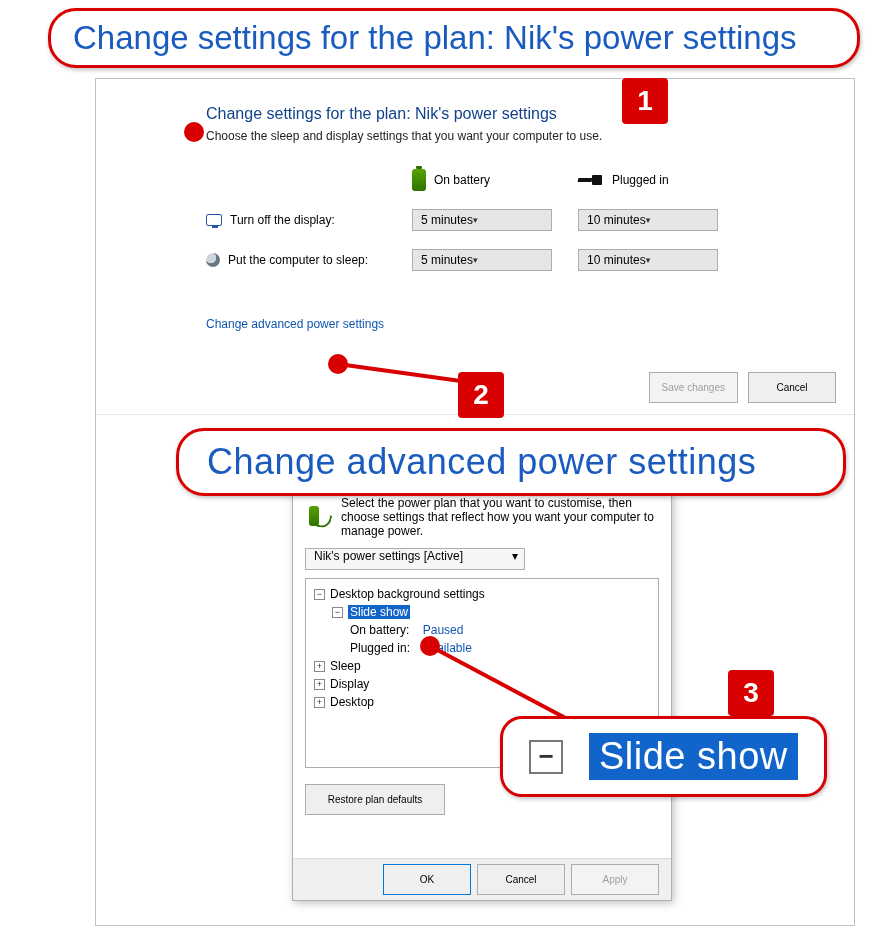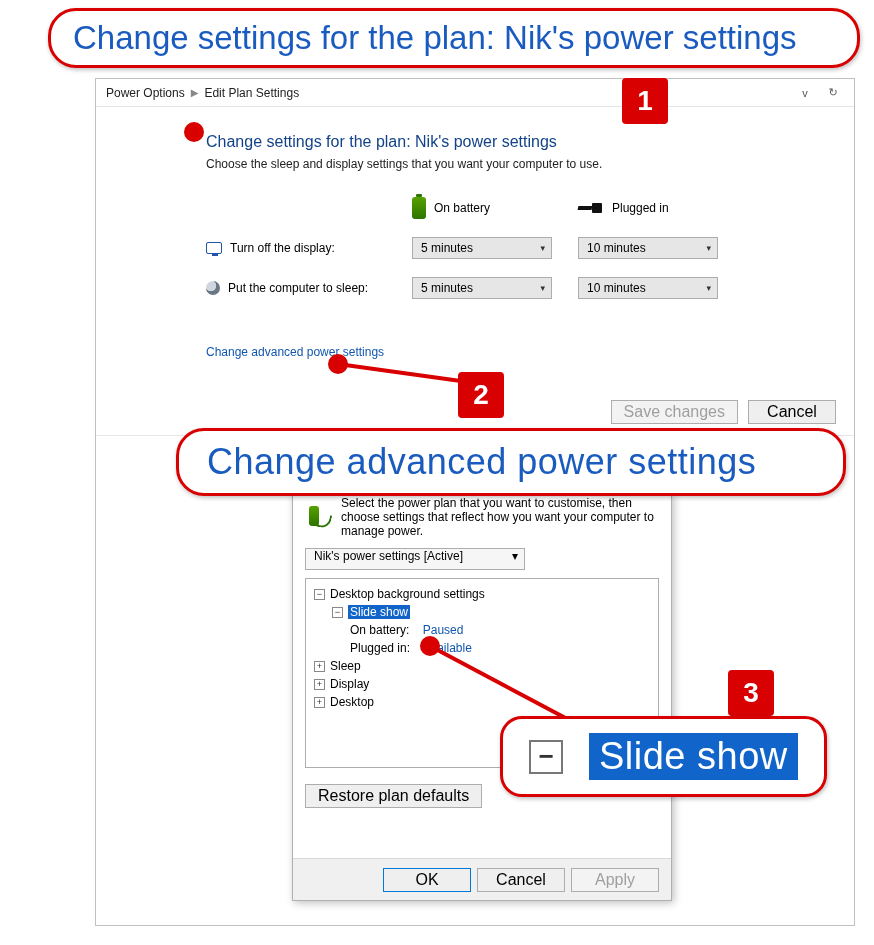--- a/index.html
+++ b/index.html
@@ -90,36 +90,36 @@
     align-items: center;
     font-size: 12px;
     margin-bottom: 12px;
   }
   .colhead { display:flex; align-items:center; gap:8px; justify-content:flex-start; }
   .rowlabel { display:flex; align-items:center; gap:8px; }
   .dd {
     border: 1px solid #adadad;
     background: #e6e6e6;
     height: 22px;
-    display:flex; align-items:center; justify-content:space-between;
+    display:flex; align-items:center; justify-content:flex-start;
     padding: 0 6px 0 8px;
     font-size: 12px;
   }
   .dd .arr { font-size:9px; color:#333; }
   .link { color: #1156b0; font-size: 12px; margin-top: 34px; display:inline-block;}
   .btnrow {
     display:flex; gap: 10px; justify-content:flex-end;
     padding: 0 18px; margin-top: 40px;
     border-bottom: 1px solid transparent;
   }
   .btn {
-    min-width: 88px; height: 24px;
+    min-width: 88px; height: 31px;
     border: 1px solid #adadad;
     background: #efefef;
-    font-size: 16px;
+    font-size: 10px;
     display:flex; align-items:center; justify-content:center;
     padding: 0 12px;
   }
   .btn.disabled { color:#9f9f9f; background:#f3f3f3; }
   .btn.default { border:1px solid #0078d7; }
 
   .divider {
     border-top: 1px solid #e6e6e6;
     margin-top: 10px;
   }
@@ -218,28 +218,20 @@
      content:"";position:absolute;left:4px;top:2px;width:10px;height:20px;background:linear-gradient(#58a100,#2d7400);border-radius:3px;
   }
   .icon-leafbatt::after{
      content:"";position:absolute;right:0;bottom:2px;width:12px;height:12px;border:2px solid #2d7400;border-left:none;border-top:none;border-radius:0 0 10px 0; transform:rotate(12deg);
   }
 </style>
 </head>
 <body>
 
 <div class="win">
-  <div class="win-header">
-    <span class="crumb">Power Options</span>
-    <span class="chev">▶</span>
-    <span class="crumb">Edit Plan Settings</span>
-    <span class="spacer"></span>
-    <span class="hbtn">v</span>
-    <span class="hbtn">↻</span>
-  </div>
 
   <div class="content">
     <div class="title-line">Change settings for the plan: Nik's power settings</div>
     <div class="sub-line">Choose the sleep and display settings that you want your computer to use.</div>
 
     <div class="cols">
       <div></div>
       <div class="colhead">
         <span class="icon-battery"></span>
         <span>On battery</span>

